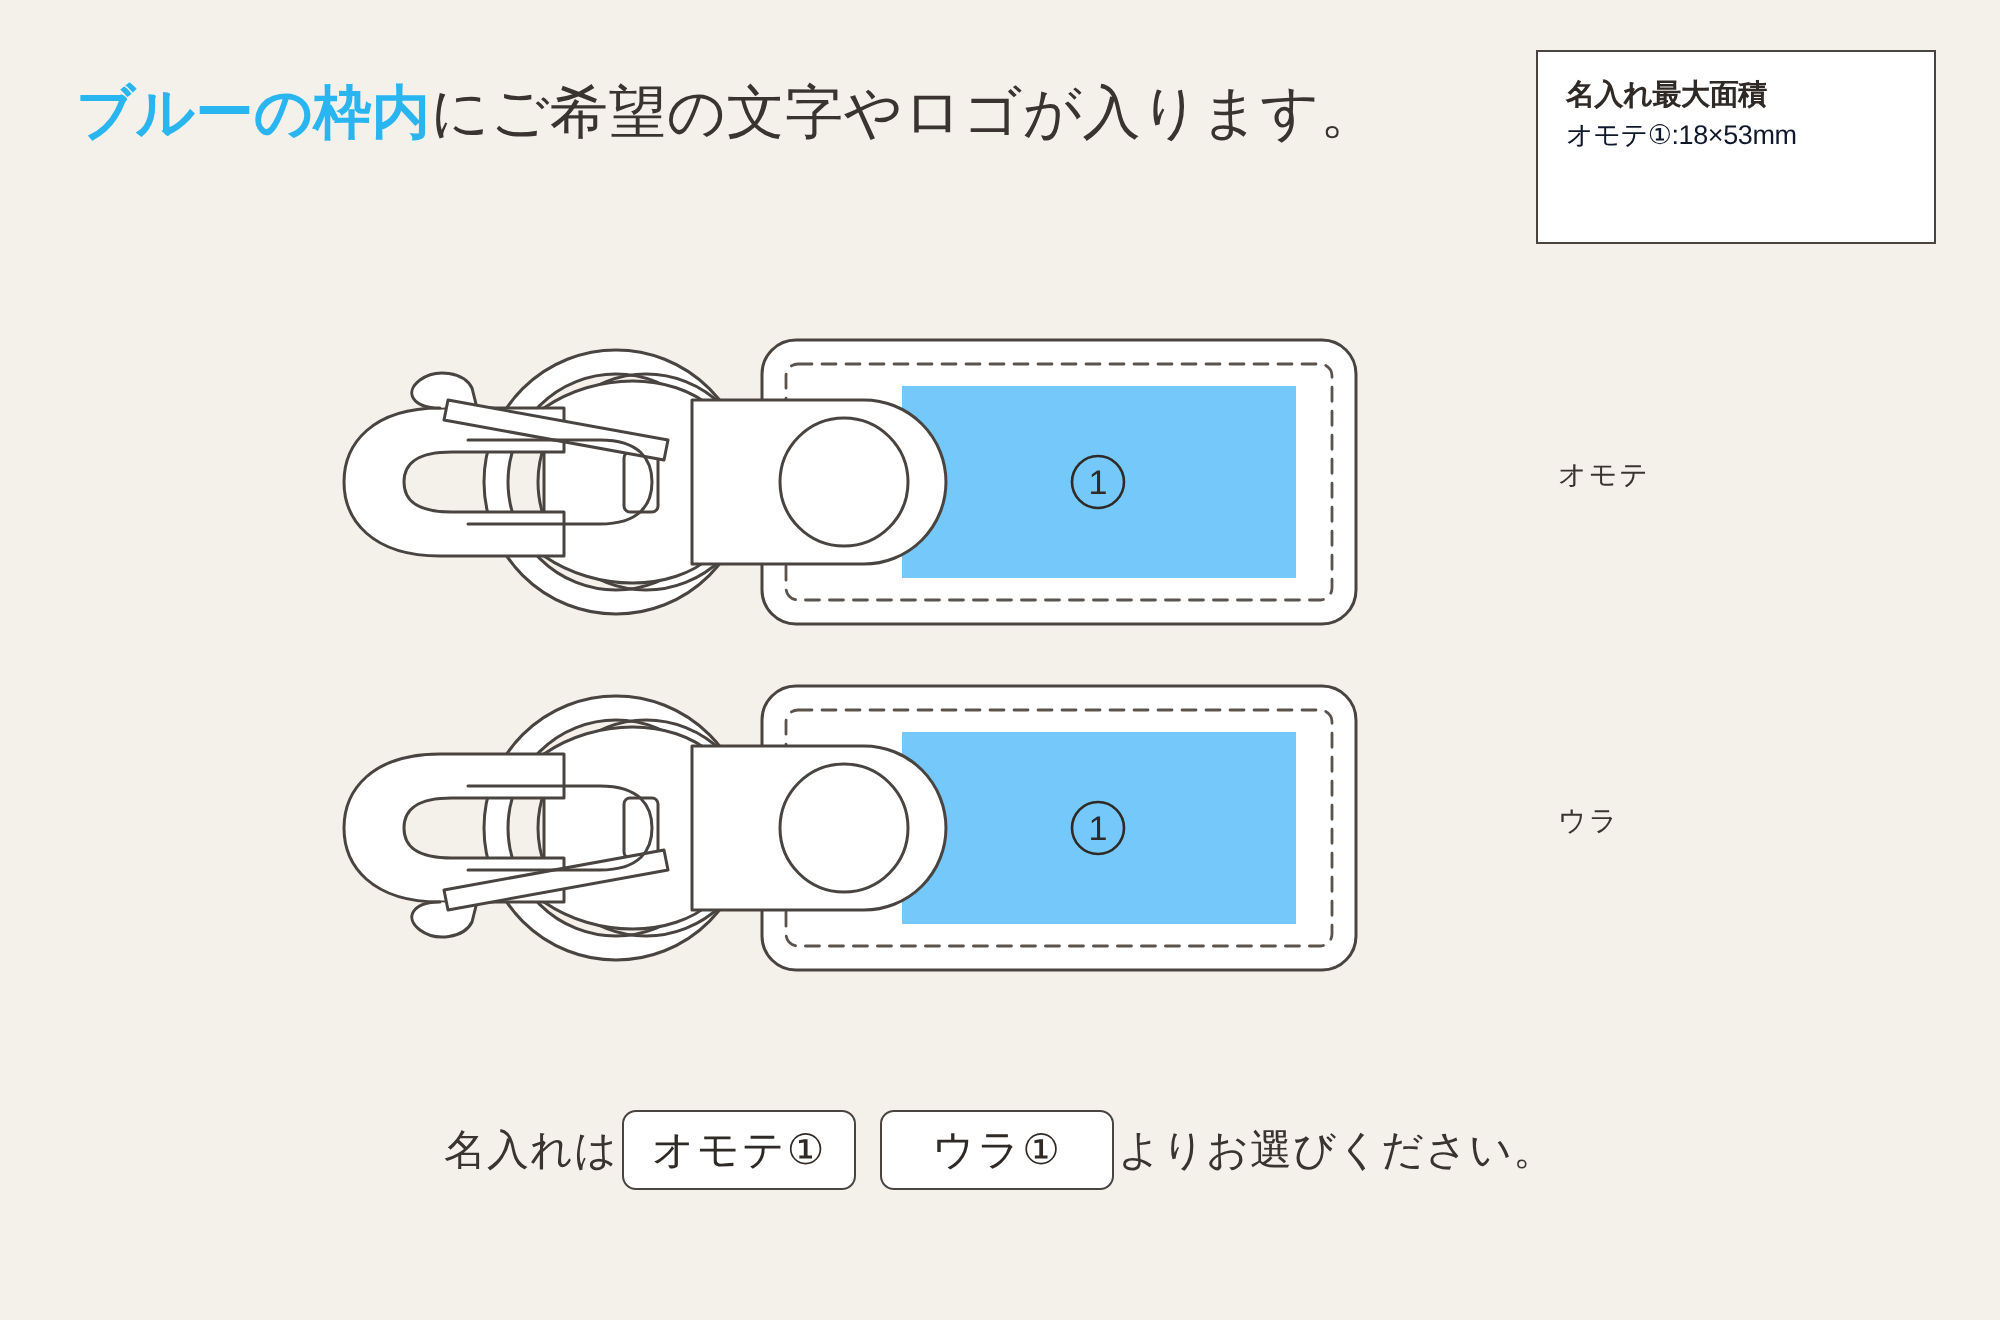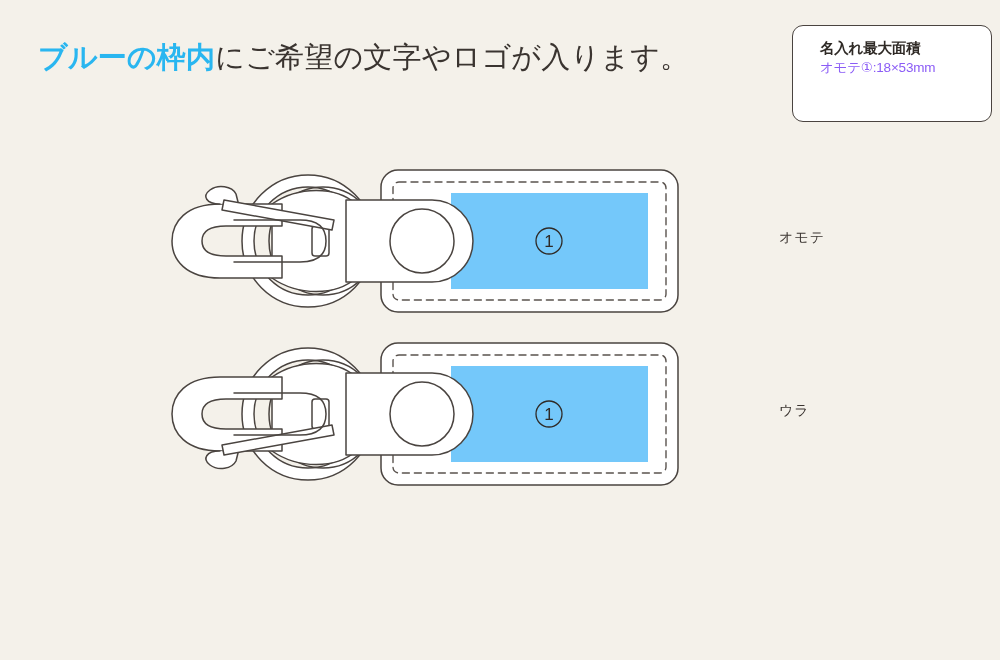--- a/index.html
+++ b/index.html
@@ -40,40 +40,40 @@
     font-weight: 700;
   }
   #headline .hl-dark {
     color: #3a3430;
     font-weight: 500;
   }
 
   
   #infobox {
     position: absolute;
-    left: 792px;
+    left: 768px;
     top: 25px;
     width: 200px;
     height: 97px;
     box-sizing: border-box;
     background: #ffffff;
     border: 1.6px solid #4a4440;
-    border-radius: 11px;
-    padding: 12px 0 0 27px;
+    border-radius: 0;
+    padding: 12px 0 0 14px;
   }
   #infobox .ib-title {
     font-size: 14.5px;
     font-weight: 700;
     color: #2f2a26;
     line-height: 20px;
     letter-spacing: -0.2px;
   }
   #infobox .ib-line {
     font-size: 13.5px;
-    color: #8b5cf6;
+    color: #0f172a;
     line-height: 20px;
     letter-spacing: -0.2px;
   }
 
   
   .kc-row {
     position: absolute;
     left: 0;
     width: 1000px;
     height: 170px;
@@ -279,14 +279,20 @@
 
         <g>
           <circle cx="389" cy="81" r="13" fill="none" stroke="#2f2a26" stroke-width="1.3"></circle>
           <text x="389" y="87" text-anchor="middle" font-family="'Liberation Sans', sans-serif" font-size="17" fill="#2f2a26">1</text>
         </g>
       </svg>
     </div>
     <div class="side-label">ウラ</div>
   </div>
 
+  <div id="selectline">
+    <span class="sl-text">名入れは</span>
+    <span class="sl-btn b1">オモテ①</span>
+    <span class="sl-btn b2">ウラ①</span>
+    <span class="sl-text">よりお選びください。</span>
+  </div>
 
 </div>
 
 </body></html>

